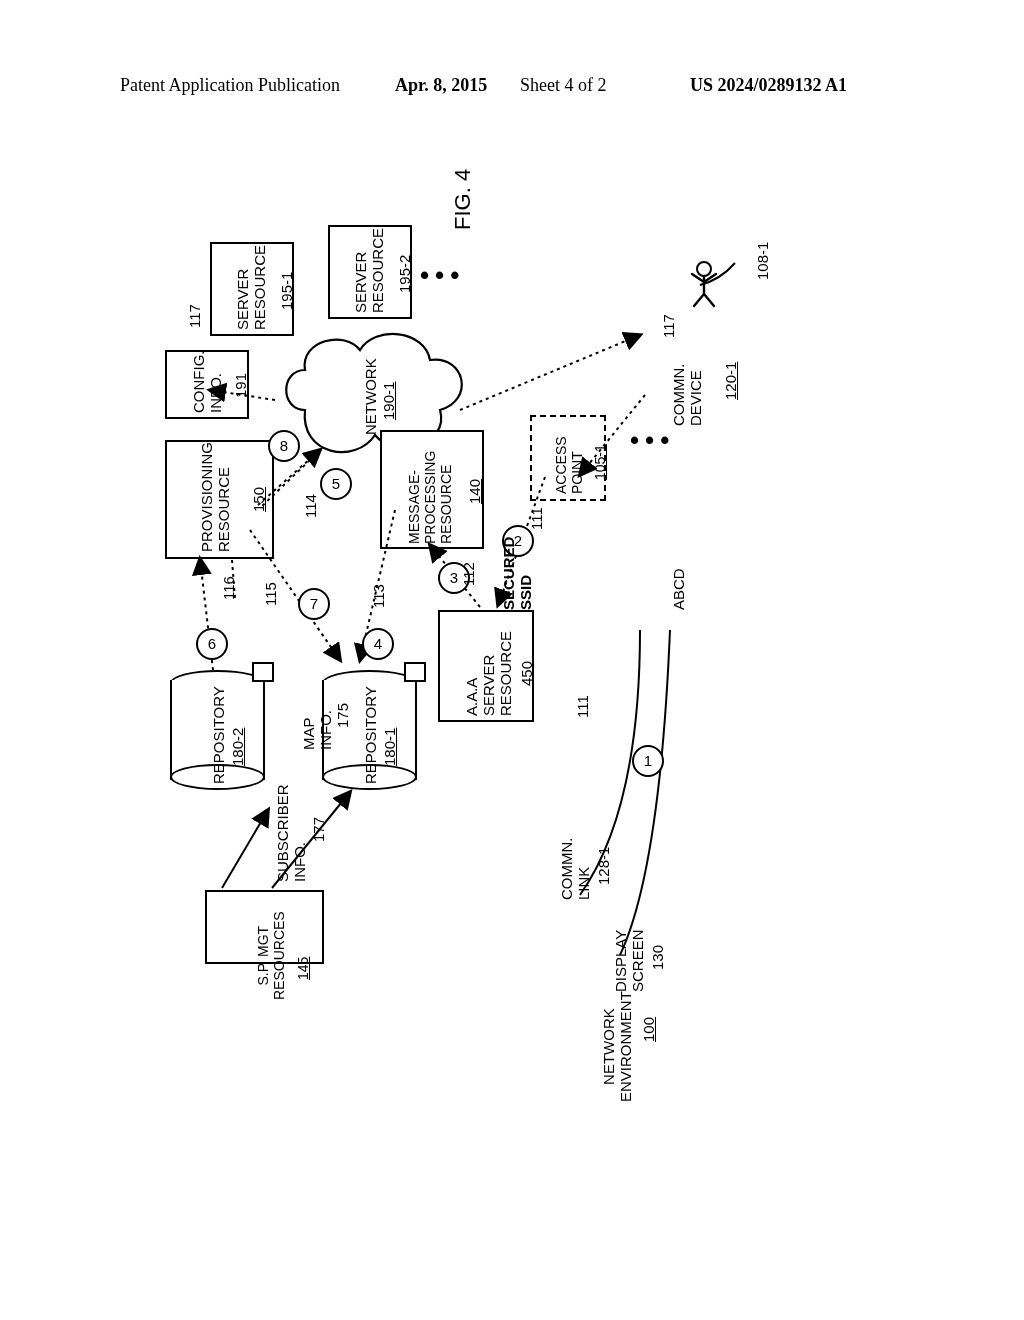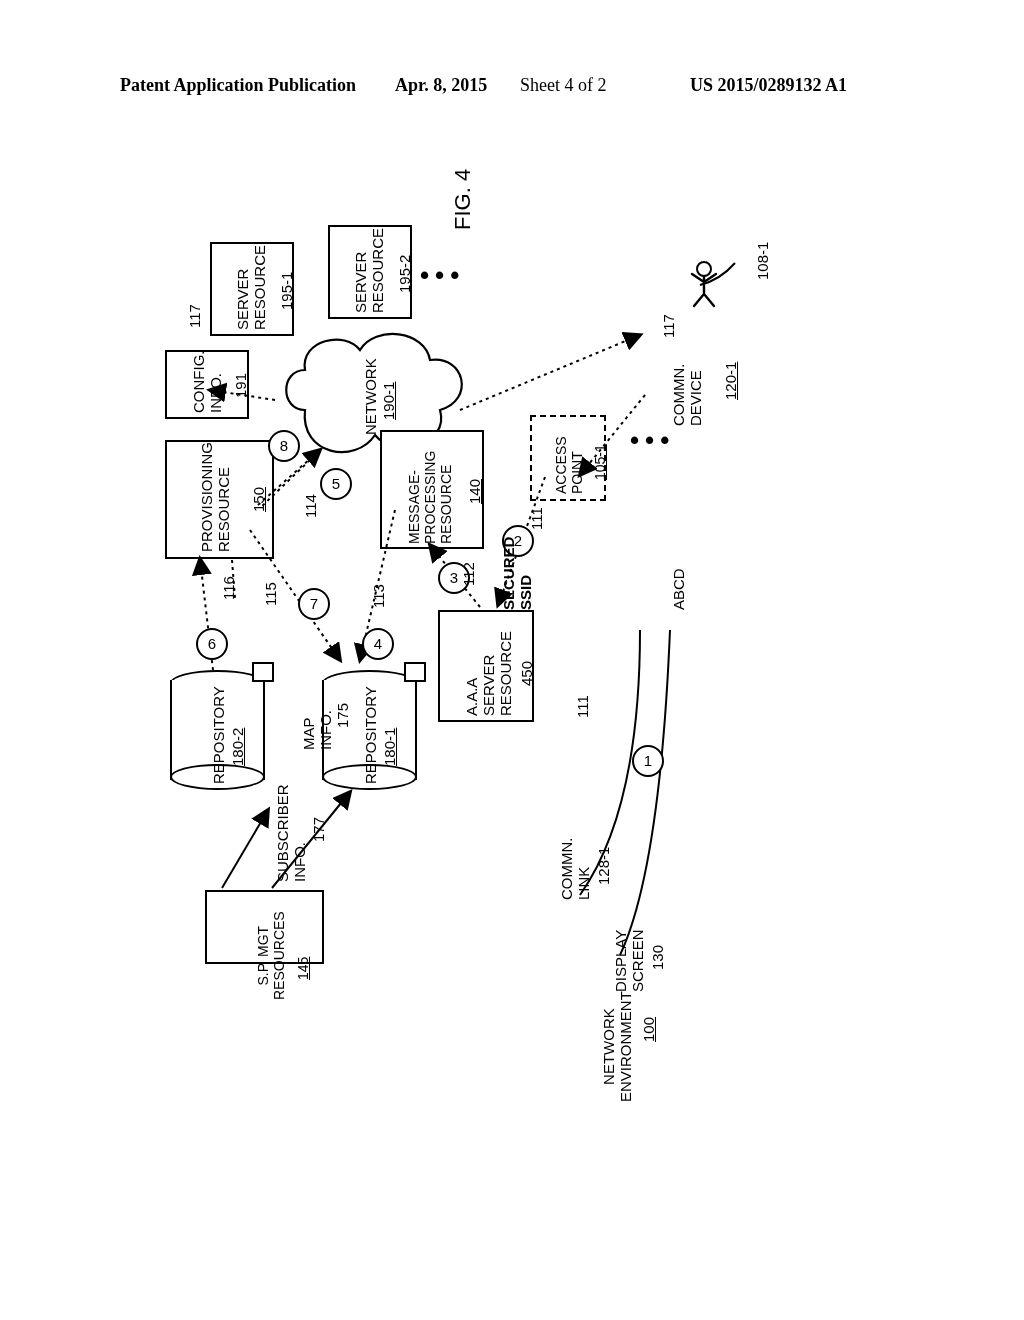--- a/index.html
+++ b/index.html
@@ -12,21 +12,21 @@
     position: relative;
   }
   .header {
     position: absolute;
     top: 75px;
     left: 0;
     width: 1024px;
     height: 30px;
     font-size: 18px;
   }
-  .header .left { position: absolute; left: 120px; font-weight: bold; }
+  .header .left { position: absolute; left: 120px; font-weight: normal; }
   .header .mid  { position: absolute; left: 395px; font-weight: bold; }
   .header .sheet{ position: absolute; left: 520px; }
   .header .pub  { position: absolute; left: 690px; font-weight: bold; }
 
   .stage {
     position: absolute;
     top: 130px; left: 0;
     width: 1024px;
     height: 1190px;
   }
@@ -119,21 +119,21 @@
   }
   .user-icon { position:absolute; }
 </style>
 </head>
 <body>
 
 <div class="header">
   <span class="left">Patent Application Publication</span>
   <span class="mid">Apr. 8, 2015</span>
   <span class="sheet">Sheet 4 of 2</span>
-  <span class="pub">US 2015/0289132 A1</span>
+  <span class="pub">US 2024/0289132 A1</span>
 </div>
 
 <div class="stage">
 
   <svg class="net" width="1024" height="1190">
     <defs>
       <marker id="arr" markerWidth="10" markerHeight="10" refX="8" refY="5" orient="auto">
         <path d="M0,0 L10,5 L0,10 z" fill="#000"></path>
       </marker>
     </defs>

